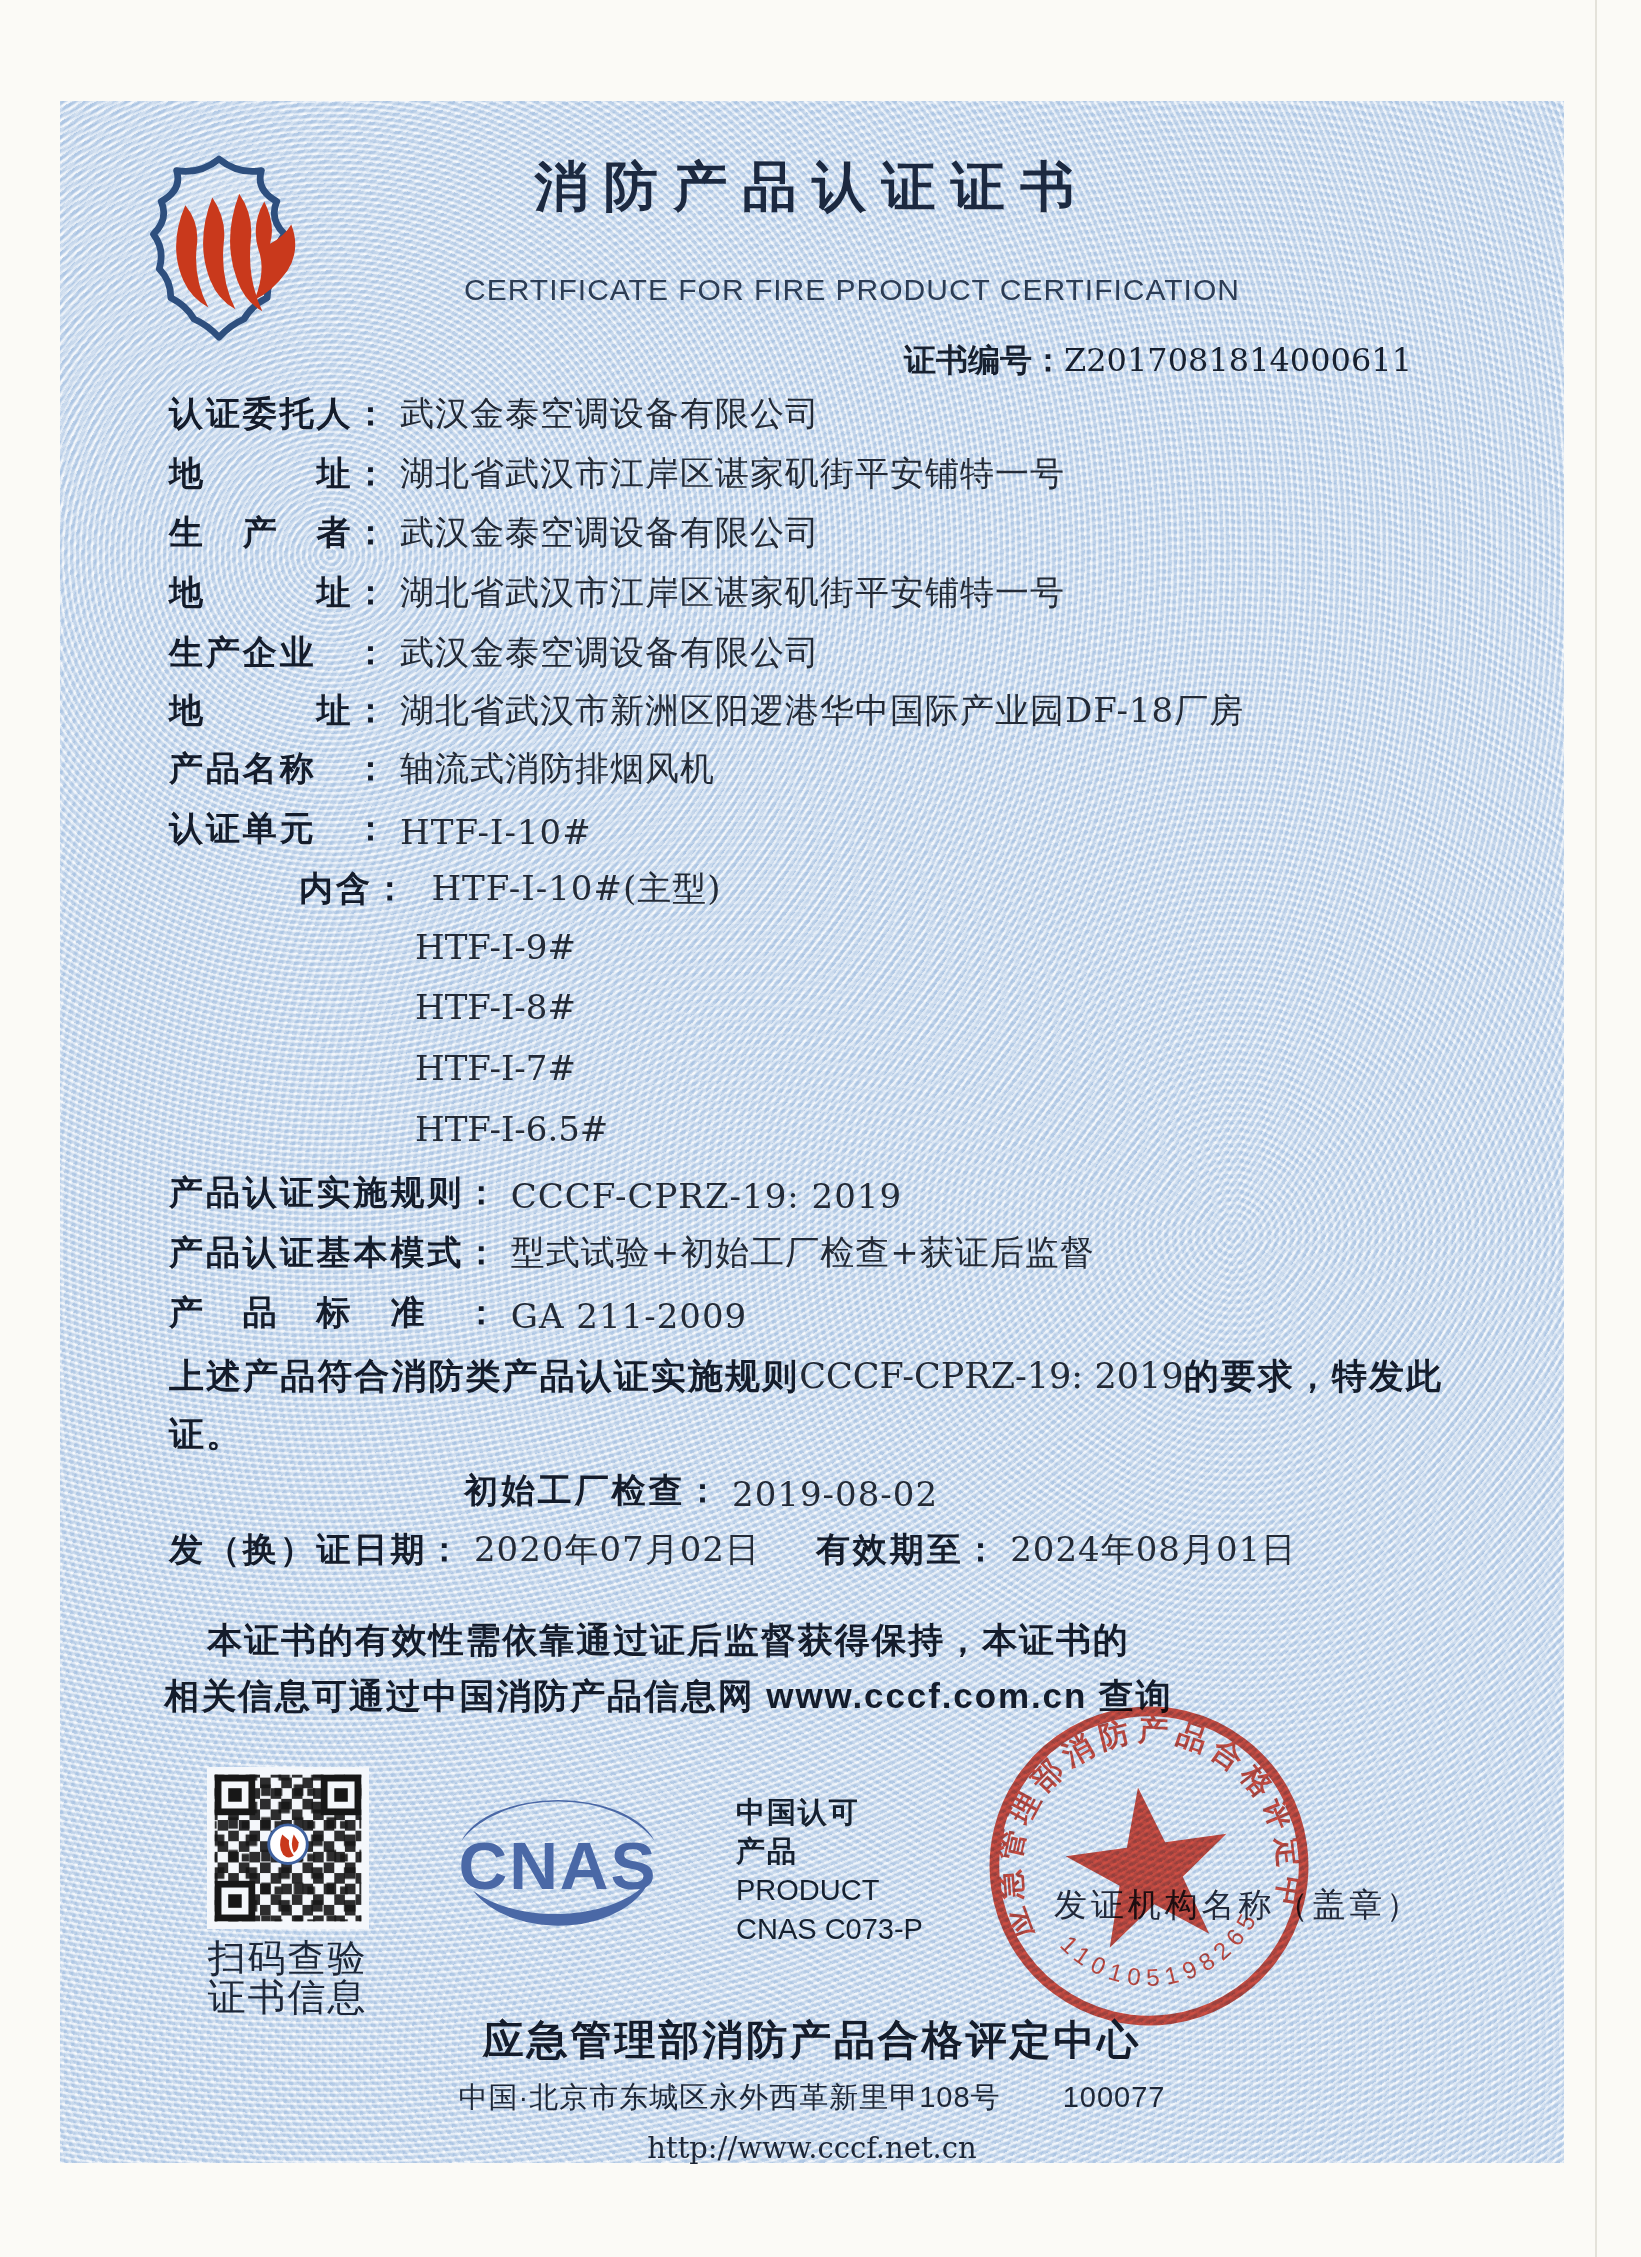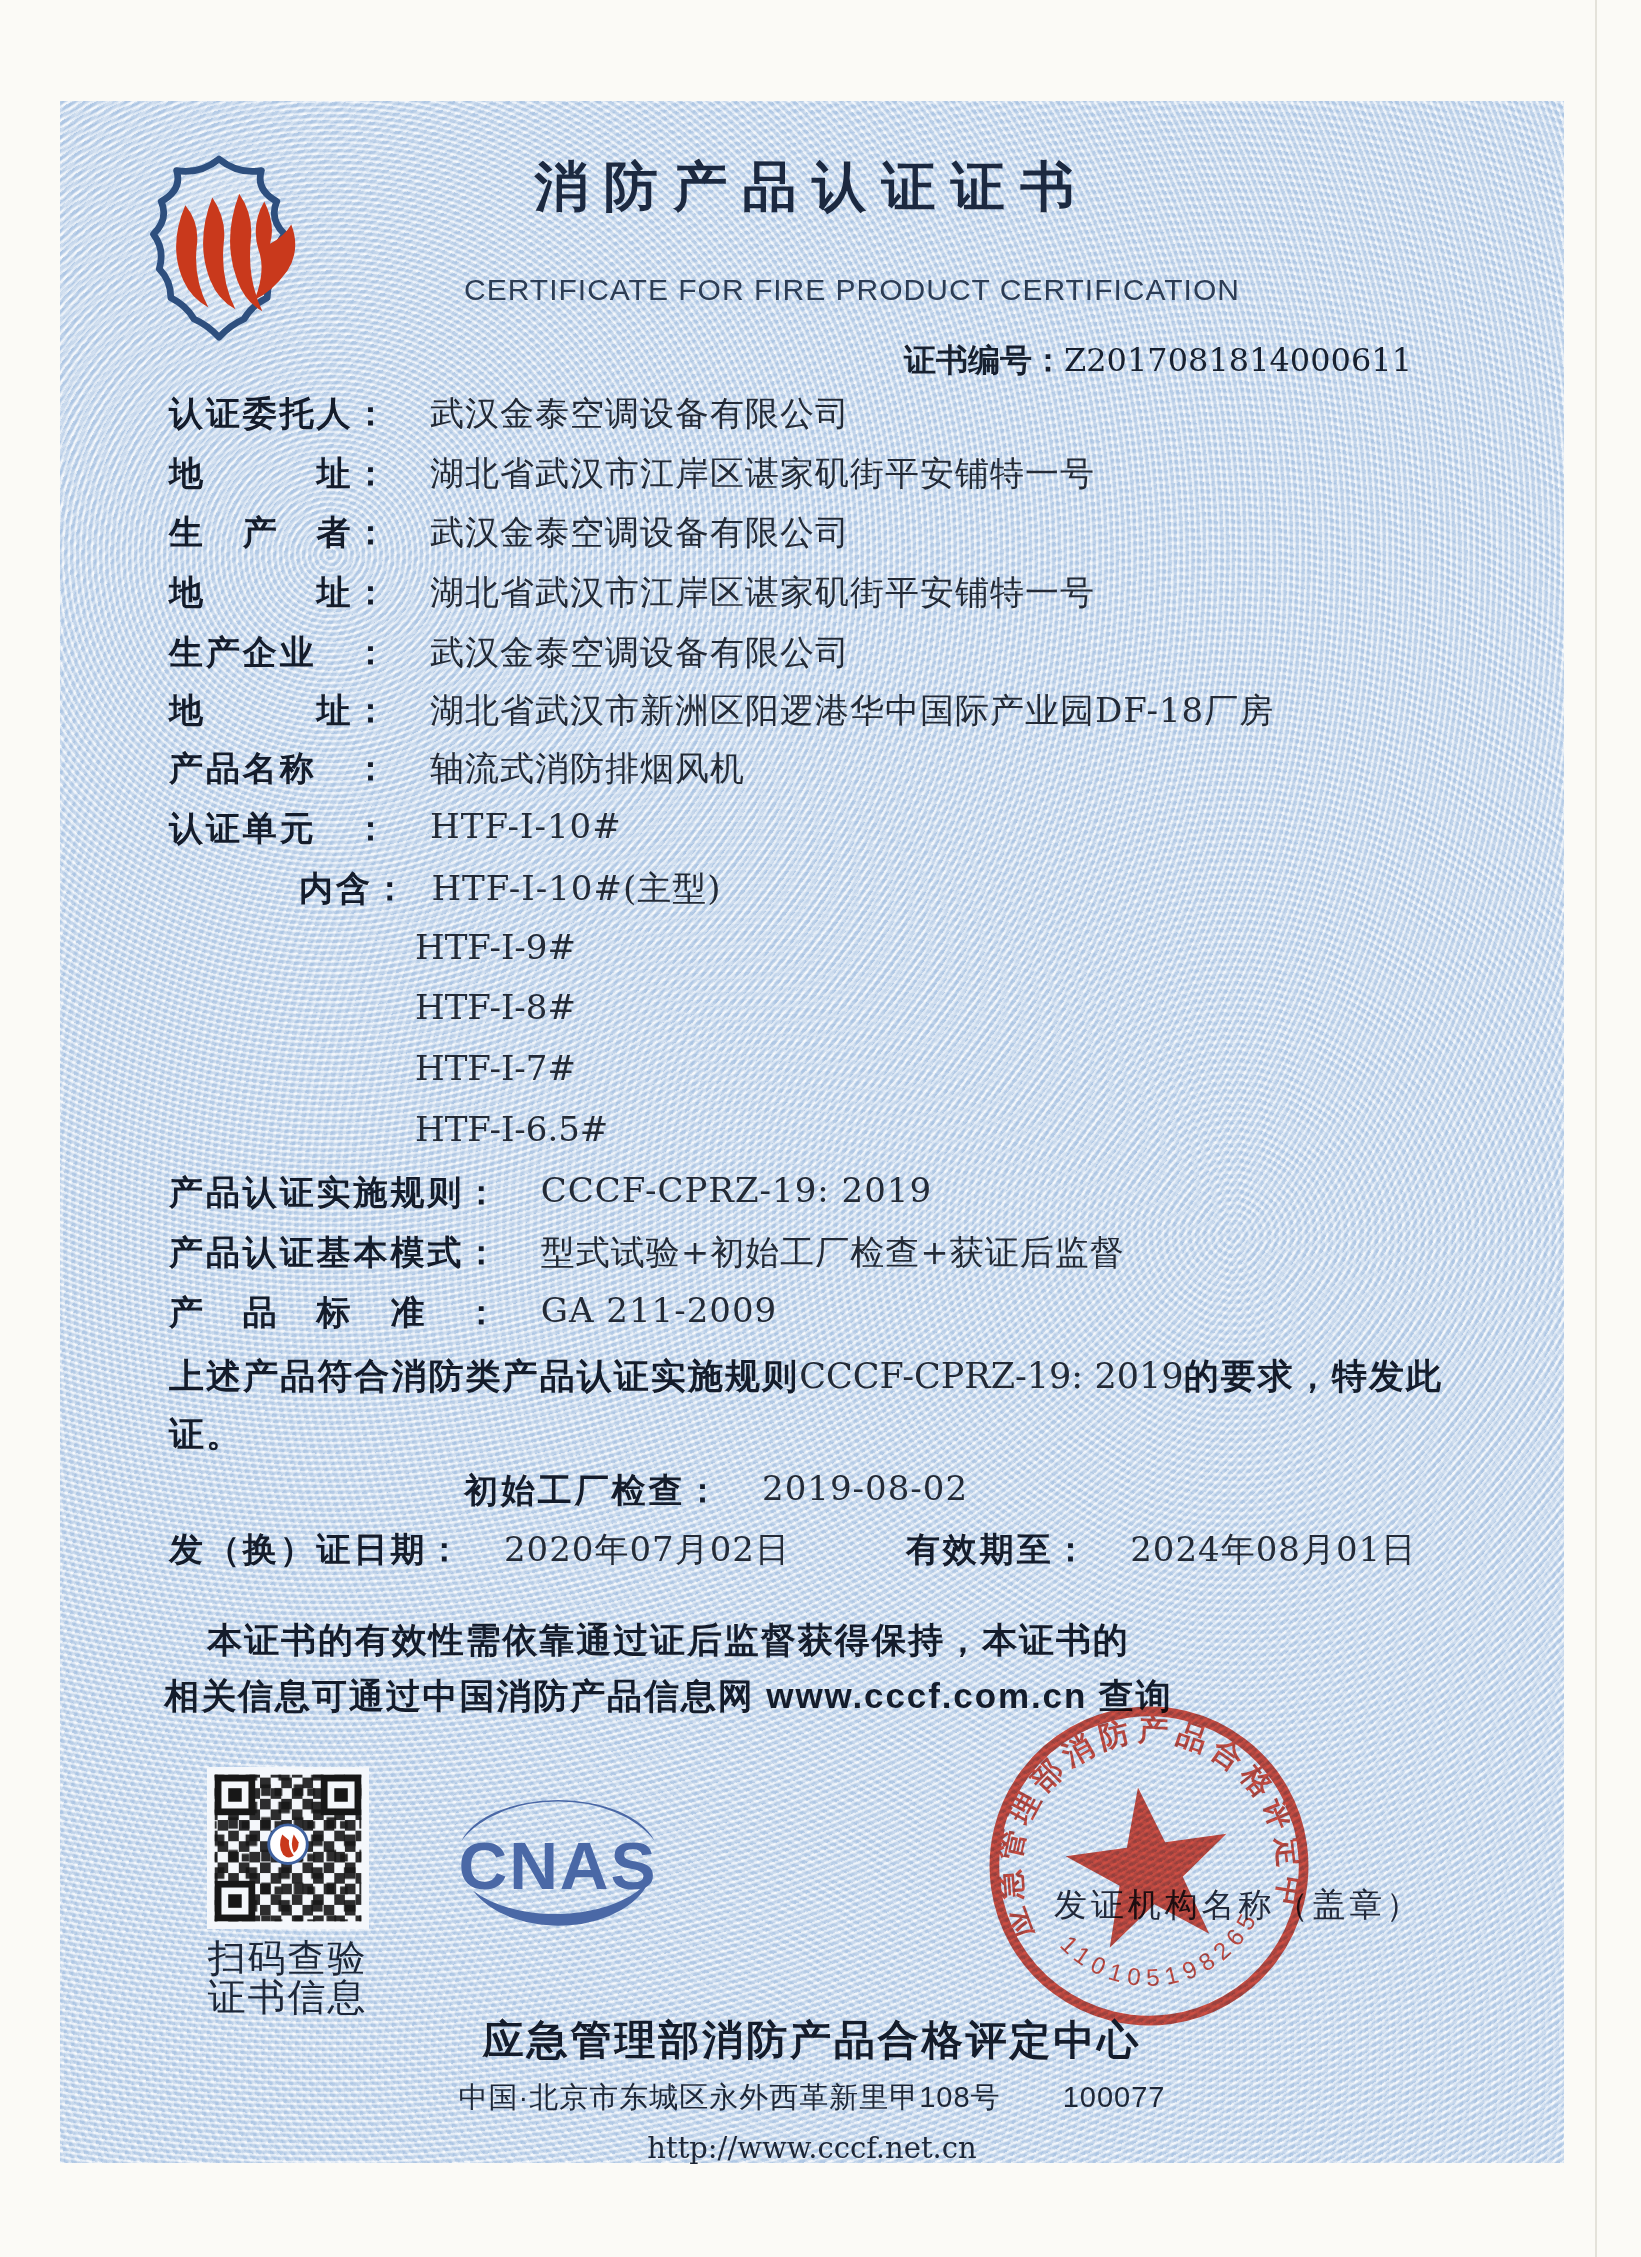--- a/index.html
+++ b/index.html
@@ -36,21 +36,21 @@
     font-size:30px;letter-spacing:1px;color:#2c3c54;
     font-family:"Liberation Sans",sans-serif;
     padding-left:40px;
   }
   .certno{
     left:0;top:238px;width:1352px;text-align:right;
     font-size:32px;color:#17202f;font-family:"DejaVu Serif",serif;
   }
   .certno b{font-family:"Liberation Sans",sans-serif;font-weight:bold;}
 
-  .row{position:absolute;left:109px;display:flex;align-items:flex-start;white-space:nowrap;gap:30px;}
+  .row{position:absolute;left:109px;display:flex;align-items:flex-end;white-space:nowrap;}
   .lbl{font-weight:bold;font-size:34px;color:#141c2b;letter-spacing:2.9px;font-family:"Liberation Sans",sans-serif;}
   .val{font-size:34px;color:#232a36;letter-spacing:1px;font-family:"DejaVu Serif",serif;margin-left:9.7px;}
 
   .model-row{position:absolute;left:239px;display:flex;align-items:flex-end;white-space:nowrap;gap:12px;}
   .model-val{position:absolute;left:355px;font-size:34px;color:#232a36;font-family:"DejaVu Serif",serif;}
 
   .statement{
     left:109px;top:1246px;width:1274px;
     font-size:35px;line-height:58px;color:#141c2b;text-align:justify;
   }
@@ -226,20 +226,26 @@
     <div>扫码查验</div>
     <div>证书信息</div>
   </div>
 
   <svg class="abs cnas-box" viewBox="0 0 236 168">
     <path d="M18,66 A 104,58 0 0 1 218,66 A 112,74 0 0 0 18,66 Z" fill="#4a68a6"></path>
     <text x="118" y="116" text-anchor="middle" font-family="Liberation Sans, sans-serif" font-weight="bold" font-size="70" fill="#4a68a6" letter-spacing="2">CNAS</text>
     <path d="M30,118 A 104,56 0 0 0 214,104 A 98,64 0 0 1 30,118 Z" fill="#4a68a6"></path>
   </svg>
 
+  <div class="abs accred">
+    <div class="cn">中国认可</div>
+    <div class="cn">产品</div>
+    <div class="en">PRODUCT</div>
+    <div class="en">CNAS C073-P</div>
+  </div>
 
   <div class="abs stamp-label">发证机构名称（盖章）</div>
 
   <svg class="abs stamp-box" viewBox="0 0 356 356">
     <g transform="rotate(-8 178 178)" opacity="0.88">
       <circle cx="178" cy="178" r="160" fill="none" stroke="#d5392b" stroke-width="10"></circle>
       <path d="M178,96 L198,156 L262,156 L211,194 L230,256 L178,218 L126,256 L145,194 L94,156 L158,156 Z" fill="#d5392b"></path>
       <defs>
         <path id="arcTop" d="M 52,232 A 135,135 0 1 1 304,232" fill="none"></path>
         <path id="arcBottom" d="M 70,240 A 125,125 0 0 0 286,240" fill="none"></path>

